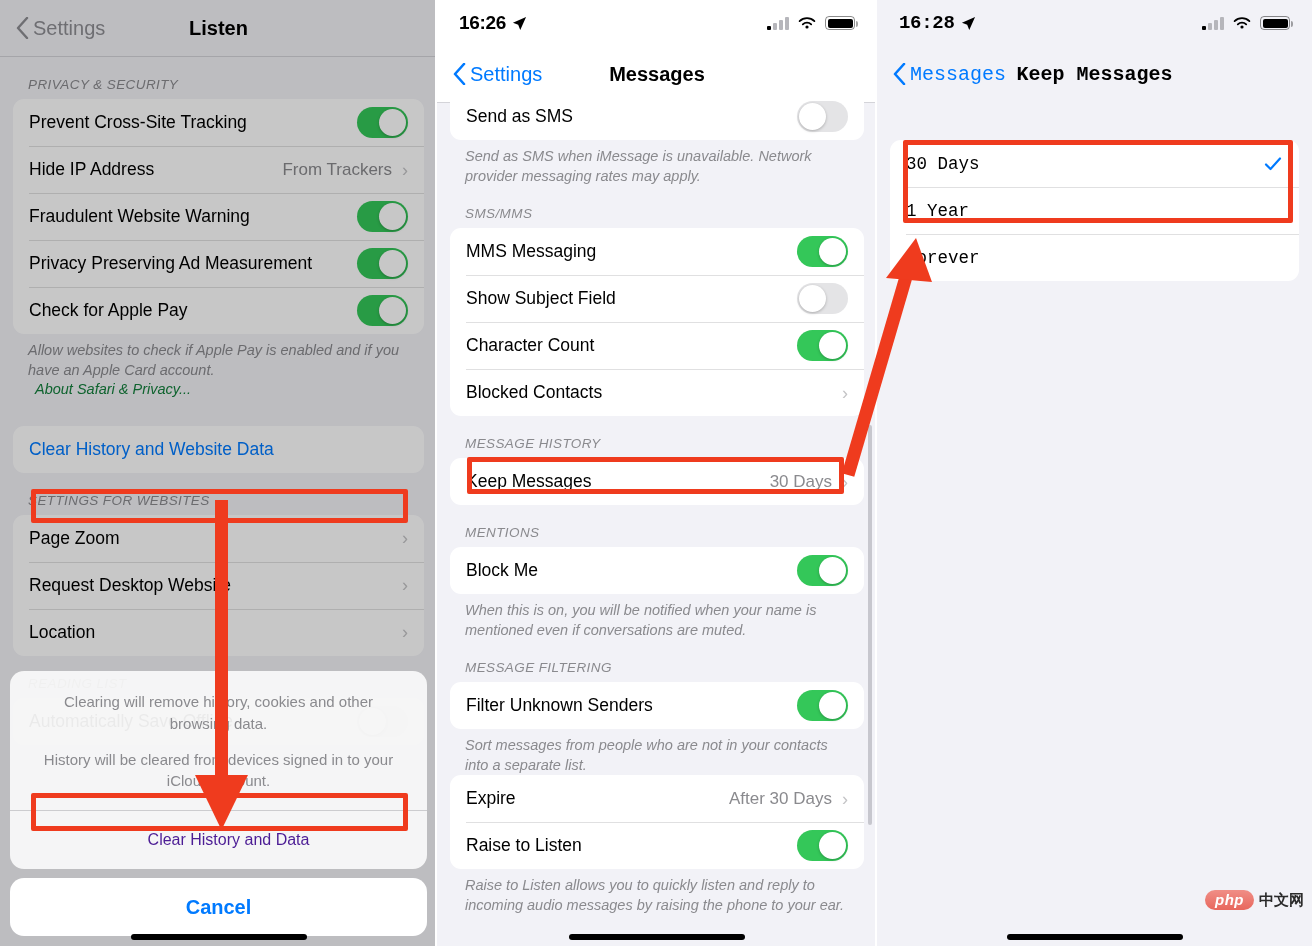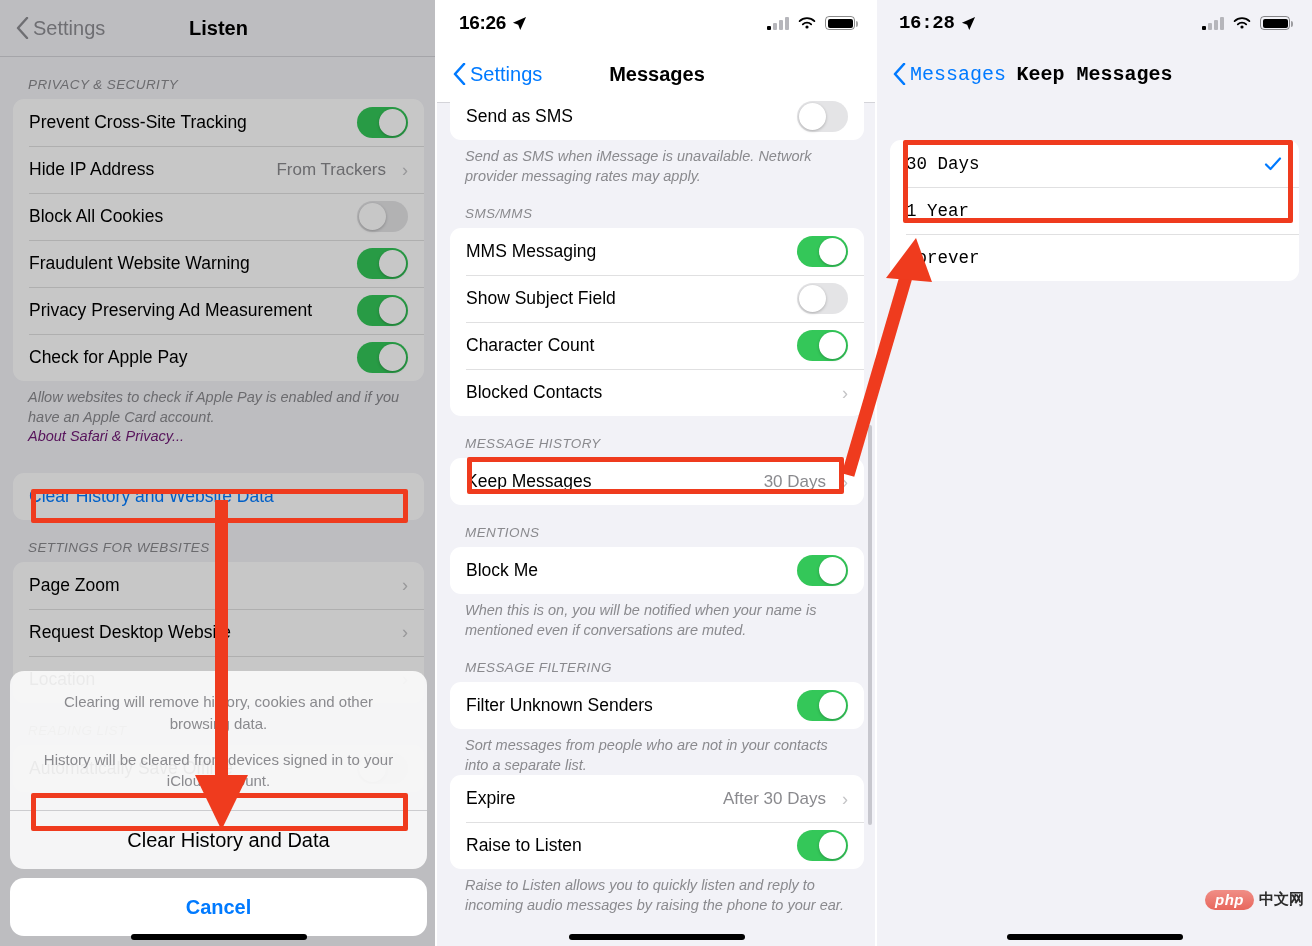--- a/index.html
+++ b/index.html
@@ -63,57 +63,57 @@
   }
   .card { background: #fff; border-radius: 11px; margin: 0 13px; overflow: hidden; }
   .row {
     display:flex; align-items:center; justify-content: space-between;
     height: 47px; padding: 0 16px 0 16px; position: relative;
   }
   .row + .row::before {
     content:''; position:absolute; left:16px; right:0; top:0; height:1px; background: rgba(60,60,67,0.16);
   }
   .row-label { font-size: 17.5px; color:#000; }
-  .row-right { display:flex; align-items:center; gap:16px;text-align:center; }
+  .row-right { display:flex; align-items:center; gap:10px;text-align:center; }
   .row-value { font-size: 17px; color:#8a8a8e; }
   .chev { color:#c4c4c6; font-size:18px; line-height:1; }
   .blue-label { font-size: 17.5px; color:#007aff; }
 
   
   .toggle { width:51px; height:31px; border-radius: 16px; position:relative; flex:0 0 auto; }
   .toggle.on  { background:#34c759; }
   .toggle.off { background:#e4e4e6; }
   .toggle .knob {
     position:absolute; top:2px; width:27px; height:27px; border-radius:50%;
     background:#fff; box-shadow: 0 1px 3px rgba(0,0,0,.25);
   }
   .toggle.on  .knob { left: 22px; }
   .toggle.off .knob { left: 2px; }
 
   .footnote { font-size: 14.5px; color:#8a8a8e; line-height:1.35; padding: 7px 28px 0 28px; font-style: italic; }
-  .footlink { color:#701a75; }
+  .footlink { color:#15803d;margin-left:7px; }
 
   
   .checkmark { width:20px; height:20px; }
 
   
   .dim {
     position:absolute; left:0; top:0; width:437px; height:946px;
     background: rgba(0,0,0,0.22); z-index: 12; pointer-events:none;
   }
 
   
   .sheet-wrap { position:absolute; left:0; bottom:0; width:437px; z-index: 14; padding: 0 10px 10px 10px; }
   .sheet-block {
     background: rgba(249,249,249,0.94); border-radius: 14px; overflow:hidden; margin-bottom: 9px;
   }
   .sheet-msg { padding: 20px 24px 18px 24px; text-align:center; font-size:15px; color:#8a8a8e; line-height:1.45; }
   .sheet-div { height:1px; background: rgba(60,60,67,0.22); }
   .sheet-action { height: 58px; display:flex; align-items:center; justify-content:center;
-                  font-size:20px; color:#000000;padding-left:20px; }
+                  font-size:16px; color:#4c1d95;padding-left:20px; }
   .sheet-cancel { height: 58px; display:flex; align-items:center; justify-content:center;
                   font-size:20px; font-weight:bold; color:#007aff;
                   background: #fff; border-radius: 14px; }
 
   
   .home-ind {
     position:absolute; bottom:6px; left:50%; transform:translateX(-50%);
     width: 176px; height: 6px; border-radius: 3px; background:#000; z-index: 20;
   }
 
@@ -122,21 +122,21 @@
     position:absolute; width:4px; border-radius:2px; background: rgba(120,120,128,0.35); z-index: 8;
   }
 
   
   .anno { position:absolute; z-index: 40; pointer-events:none; }
   .anno-box { border: 5px solid #ef3b1e; border-radius: 2px; }
   .anno-svg { position:absolute; z-index: 39; pointer-events:none; }
 
   
   .watermark { position:absolute; right:8px; bottom:36px; z-index: 50;
-               display:flex; align-items:flex-start; gap:5px; }
+               display:flex; align-items:center; gap:5px; }
   .wm-php { background: linear-gradient(180deg,#f08e86,#e8675d); color:#fff; font-style: italic;
             font-weight: bold; font-size: 15px; padding: 1px 10px 2px 10px; border-radius: 11px;
             letter-spacing:.5px; }
   .wm-cn { color:#2b2b2b; font-size:15px; font-weight:bold; }
 </style>
 </head>
 <body>
 
 <div class="stage">
 
@@ -163,26 +163,20 @@
           <span class="toggle on">
               <span class="knob"></span>
             </span>
         </div>
         <div class="row">
           <span class="row-label">Hide IP Address</span>
           <span class="row-right">
             <span class="row-value">From Trackers</span>
             <span class="chev">›</span>
           </span>
-        </div>
-        <div class="row">
-          <span class="row-label">Block All Cookies</span>
-          <span class="toggle off">
-              <span class="knob"></span>
-            </span>
         </div>
         <div class="row">
           <span class="row-label">Fraudulent Website Warning</span>
           <span class="toggle on">
               <span class="knob"></span>
             </span>
         </div>
         <div class="row">
           <span class="row-label">Privacy Preserving Ad Measurement</span>
           <span class="toggle on">

